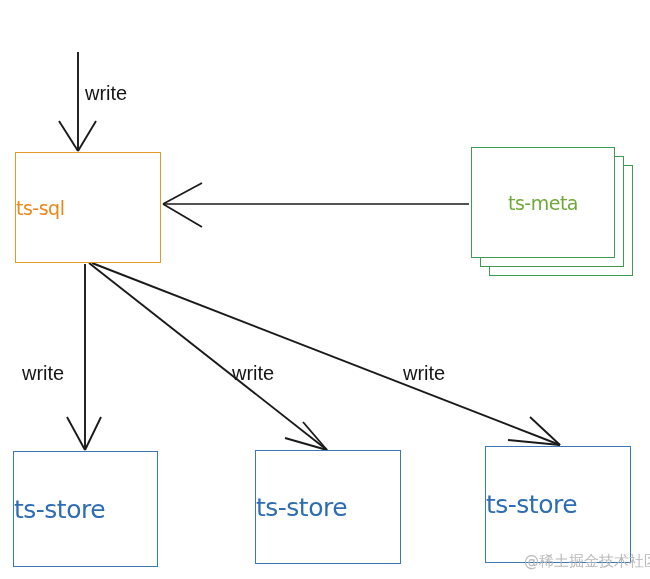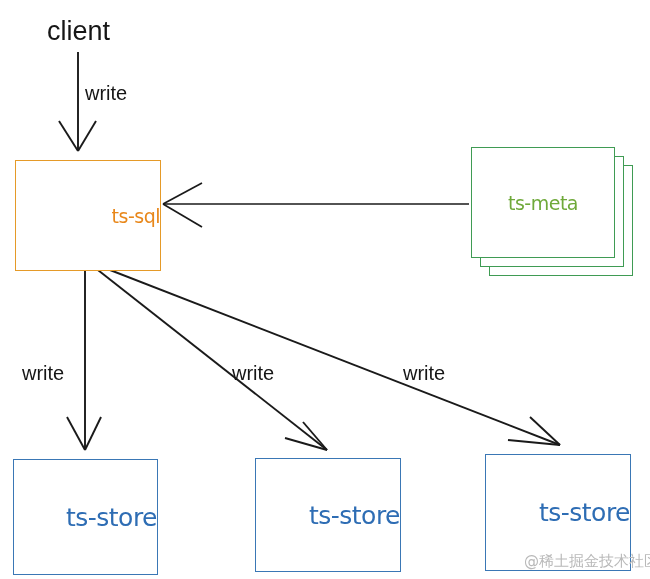--- a/index.html
+++ b/index.html
@@ -23,22 +23,21 @@
     top: 0;
     width: 650px;
     height: 579px;
   }
   .node-box {
     position: absolute;
     box-sizing: border-box;
     background: #ffffff;
     display: flex;
     align-items: center;
-    justify-content: flex-end;
-    margin-top: 8px;
+    justify-content: flex-start;
   }
   .node-label {
     font-family: "DejaVu Sans", sans-serif;
     letter-spacing: -0.5px;
   }
   
   #node-ts-sql {
     left: 15px;
     top: 152px;
     width: 146px;
@@ -160,21 +159,20 @@
       <line x1="327" y1="450" x2="285" y2="438" stroke="#1a1a1a" stroke-width="1.9"></line>
     </g>
 
     <g>
       <line x1="92" y1="263" x2="560" y2="445" stroke="#1a1a1a" stroke-width="1.9"></line>
       <line x1="560" y1="445" x2="530" y2="417" stroke="#1a1a1a" stroke-width="1.9"></line>
       <line x1="560" y1="445" x2="508" y2="440" stroke="#1a1a1a" stroke-width="1.9"></line>
     </g>
   </svg>
 
-  <div class="text-label" id="label-client">client</div>
 
   <div class="text-label" id="label-write-top">write</div>
 
 
   <div class="text-label" id="label-write-1">write</div>
 
   <div class="text-label" id="label-write-2">write</div>
 
   <div class="text-label" id="label-write-3">write</div>
 

